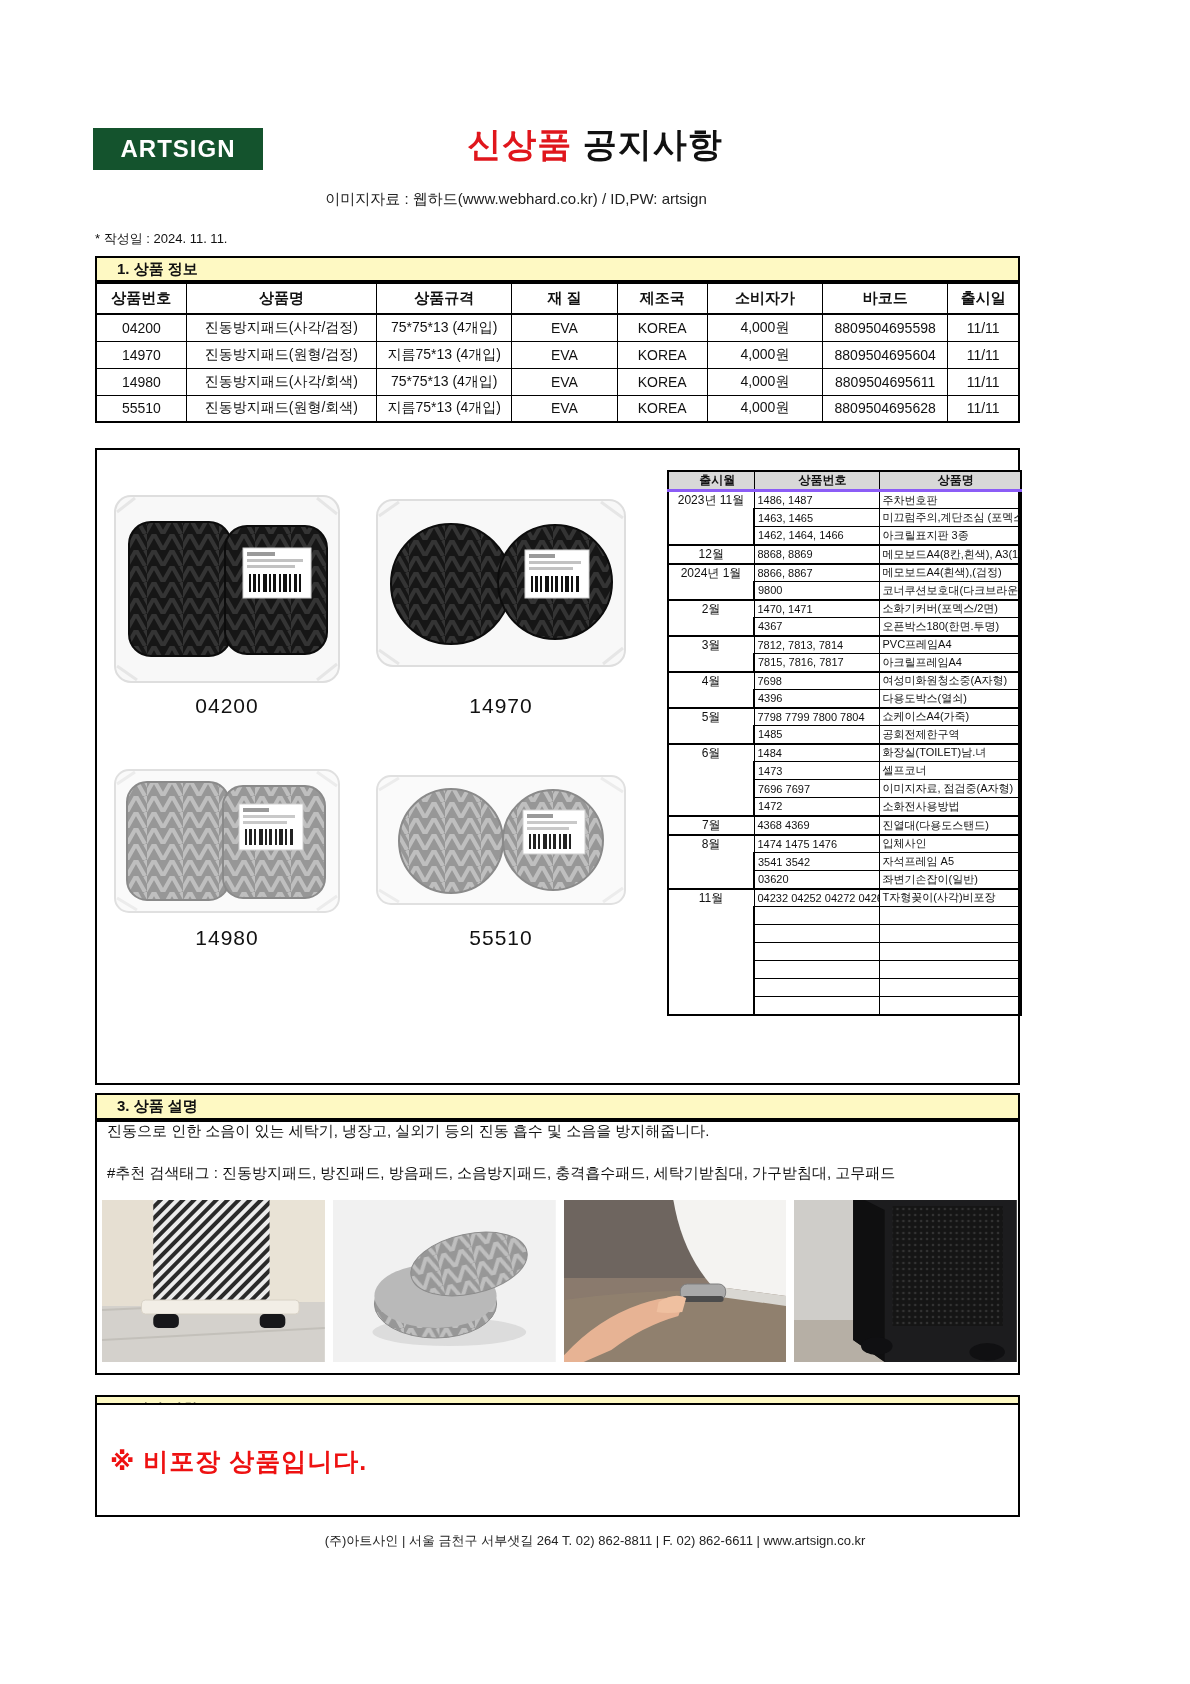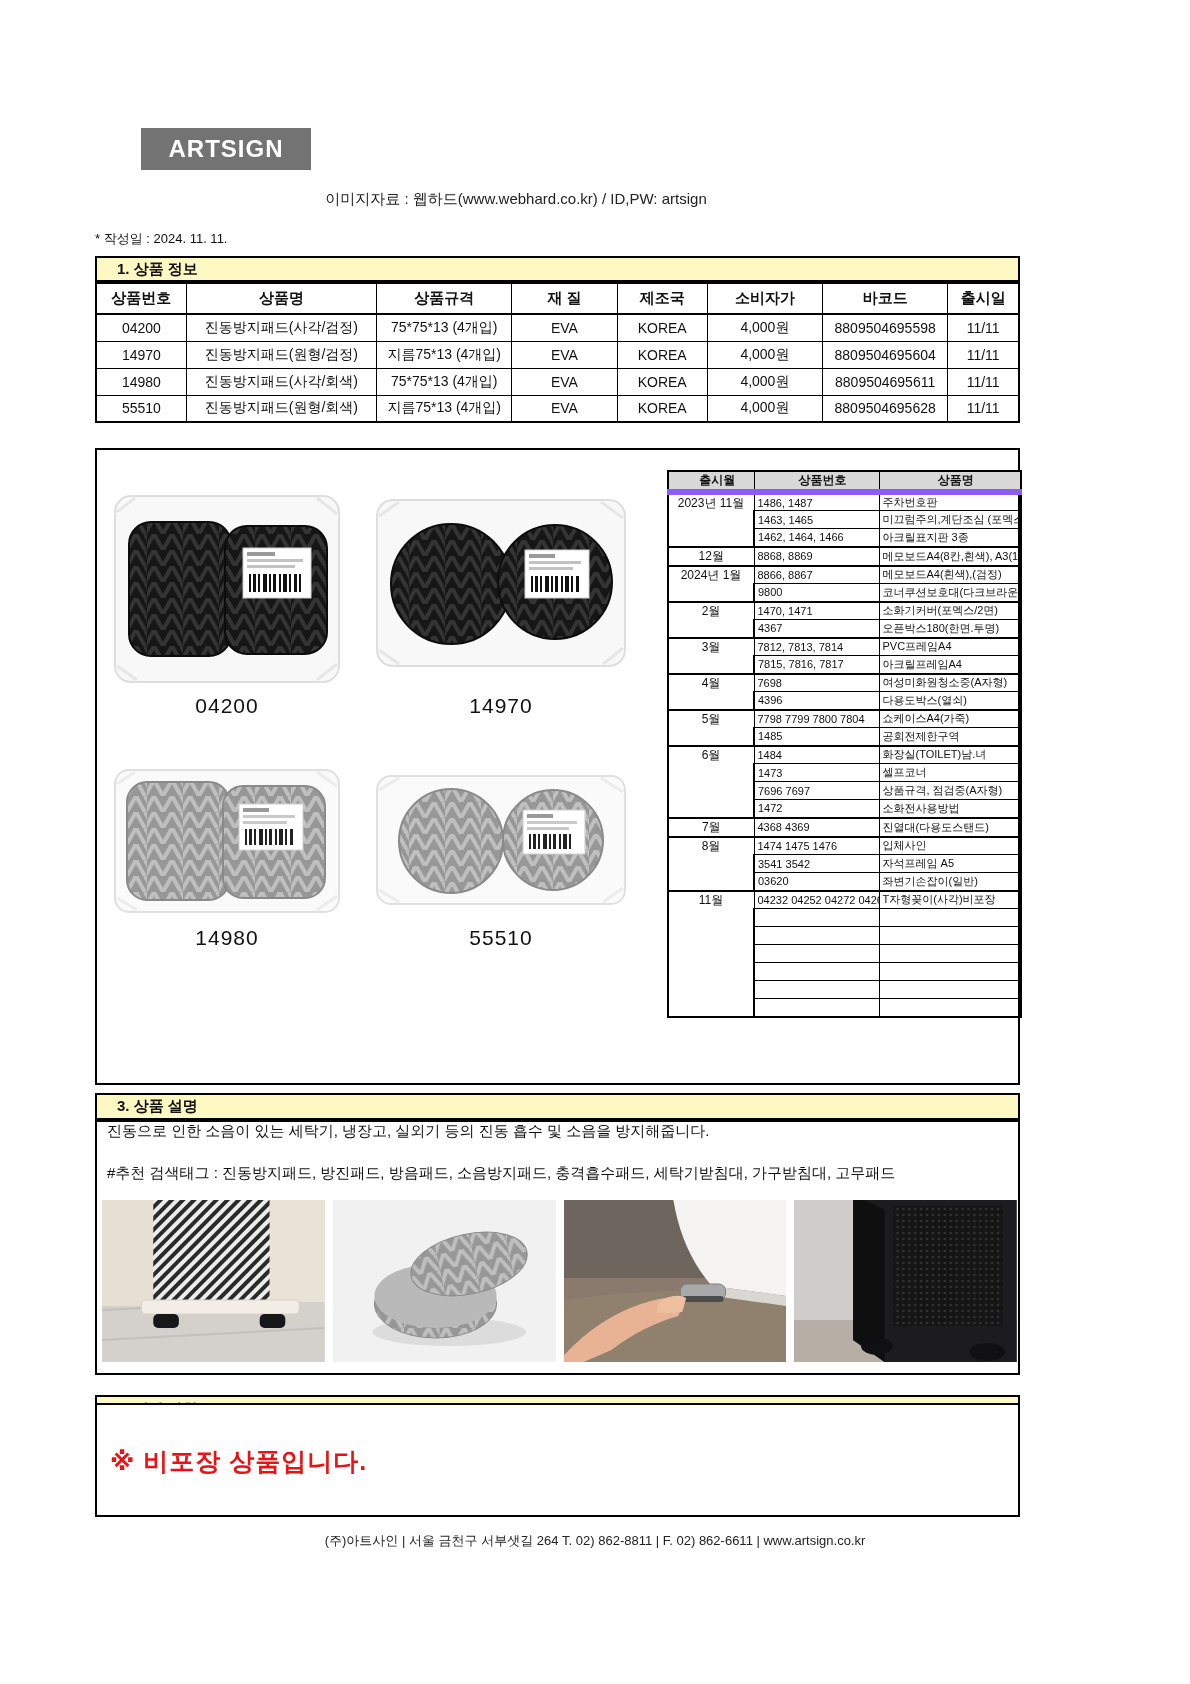--- a/index.html
+++ b/index.html
@@ -2,22 +2,22 @@
 <html><head>
 <meta charset="utf-8">
 <style>
   * { margin:0; padding:0; box-sizing:border-box; }
   html,body { background:#fff; }
   body { font-family:"Liberation Sans","DejaVu Sans",sans-serif; color:#111; }
   .page { position:relative; width:1190px; height:1684px; background:#fff; overflow:hidden; }
 
   
   .logo { position:absolute; left:93px; top:128px; width:170px; height:42px;
-          background:#737373; color:#fff; font-weight:bold; font-size:24px;
-          letter-spacing:1px; display:flex; align-items:center; justify-content:center;margin-left:48px; }
+          background:#14532d; color:#fff; font-weight:bold; font-size:24px;
+          letter-spacing:1px; display:flex; align-items:center; justify-content:center; }
   .title { position:absolute; left:0; top:122px; width:1190px; text-align:center;
            font-size:34px; font-weight:bold; letter-spacing:1px; }
   .title .red { color:#e0161c; }
   .subtitle { position:absolute; left:0; top:190px; width:1032px; text-align:center;
               font-size:15px; color:#222; }
   .datenote { position:absolute; left:95px; top:230px; width:925px; text-align:left;
               font-size:13px; color:#111; }
 
   
   .secbar { position:absolute; left:95px; width:925px; background:#fef9c3;
@@ -39,21 +39,21 @@
   .ptable tbody tr:last-child td { border-bottom:2px solid #000; }
 
   
   .bag { position:absolute; }
   .baglabel { position:absolute; font-size:21px; letter-spacing:1px; text-align:center; }
 
   .rtable { position:absolute; left:570px; top:20px; width:353px; border-collapse:collapse;
             table-layout:fixed; font-size:11px; border:2px solid #000; }
   .rtable th, .rtable td { border:1px solid #000; height:18px; overflow:hidden; white-space:nowrap; }
   .rtable th { background:#d8d8d8; font-weight:bold; text-align:center; font-size:12px;
-               border-bottom:6px solid #8b5cf6;padding-left:12px; }
+               border-bottom:3px solid #8b5cf6;padding-left:12px; }
   .rtable td { padding:0 3px; }
   .rt-month { text-align:center; vertical-align:top; padding-top:2px; font-size:12px; }
   .rt-code, .rt-name { text-align:left; }
   .rtable tr.group-start td { border-top:2px solid #000; }
   .rtable tr > td:first-child { border-left:2px solid #000; }
   .rtable tr > *:last-child { border-right:2px solid #000; }
 
   
   .desc { position:absolute; left:10px; font-size:15px; color:#111; white-space:nowrap; }
   .photostrip { position:absolute; left:5px; top:78px; width:915px; height:162px;
@@ -66,20 +66,23 @@
 
   .footer { position:absolute; left:0; top:1532px; width:1190px; text-align:center;
             font-size:13px; color:#222; }
 </style>
 </head>
 <body>
 
 <div class="page">
 
   <div class="logo">ARTSIGN</div>
+  <div class="title">
+    <span class="red">신상품</span><span> 공지사항</span>
+  </div>
   <div class="subtitle">이미지자료 : 웹하드(www.webhard.co.kr) / ID,PW: artsign</div>
   <div class="datenote">* 작성일 : 2024. 11. 11.</div>
 
   <div class="secbar" style="top:256px; height:26px;">1. 상품 정보</div>
   <table class="ptable">
     <colgroup>
       <col style="width:90px">
         <col style="width:190px">
         <col style="width:135px">
         <col style="width:105px">
@@ -342,21 +345,21 @@
             <td class="rt-month" rowspan="4">6월</td>
             <td class="rt-code">1484</td>
             <td class="rt-name">화장실(TOILET)남.녀</td>
           </tr>
           <tr>
             <td class="rt-code">1473</td>
             <td class="rt-name">셀프코너</td>
           </tr>
           <tr>
             <td class="rt-code">7696 7697</td>
-            <td class="rt-name">상품규격, 점검중(A자형)</td>
+            <td class="rt-name">이미지자료, 점검중(A자형)</td>
           </tr>
           <tr>
             <td class="rt-code">1472</td>
             <td class="rt-name">소화전사용방법</td>
           </tr>
           <tr class="group-start">
             <td class="rt-month" rowspan="1">7월</td>
             <td class="rt-code">4368 4369</td>
             <td class="rt-name">진열대(다용도스탠드)</td>
           </tr>

